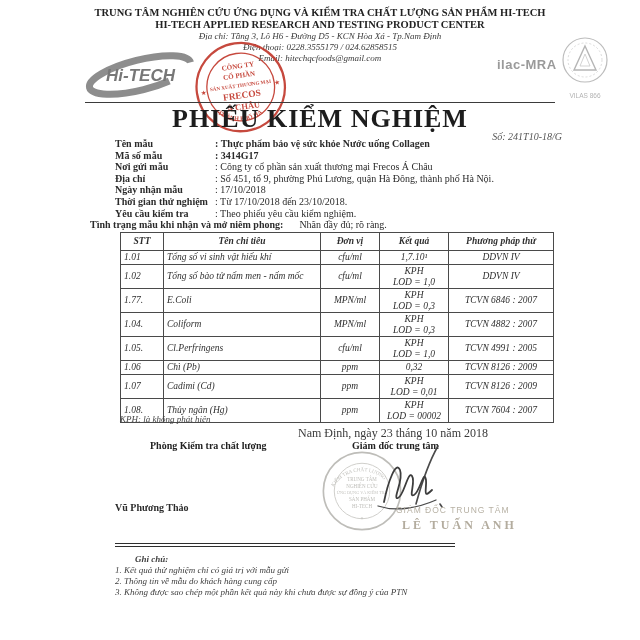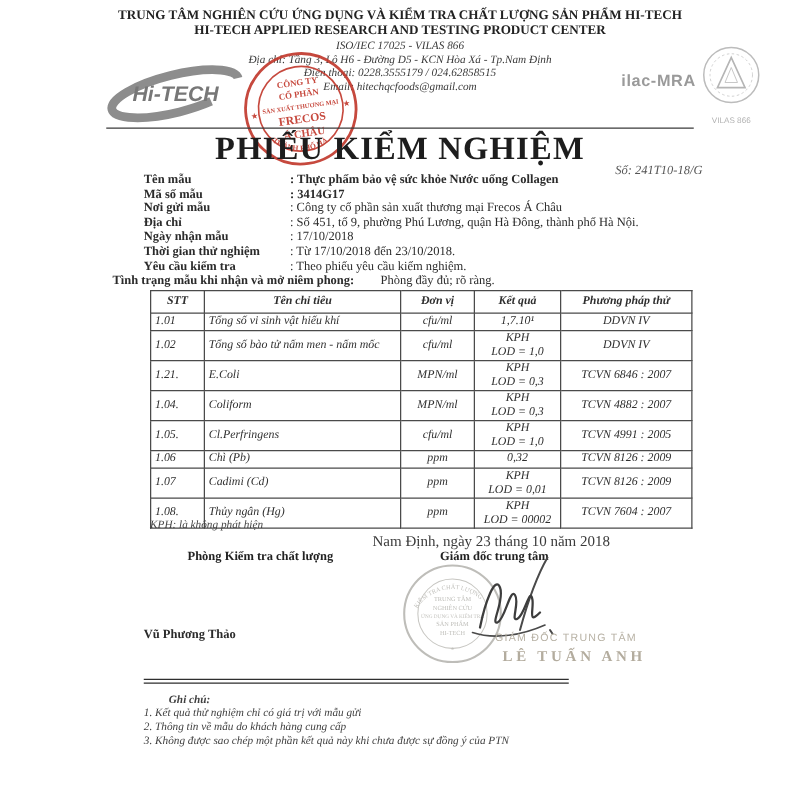--- a/index.html
+++ b/index.html
@@ -17,23 +17,23 @@
   
   .logo-hitech{left:82px;top:48px;}
   .stamp-red{left:194px;top:40px;transform:rotate(-8deg);opacity:.92;}
   .ilac{left:497px;top:57px;font-family:"Liberation Sans",sans-serif;font-size:13px;color:#9a9a9a;font-weight:bold;letter-spacing:.5px;}
   .vilas{left:556px;top:34px;}
   
   .title{top:104px;left:0;right:0;text-align:center;font-size:26px;font-weight:bold;letter-spacing:1px;color:#1d1d1d;}
   .doc-no{top:131px;right:78px;font-style:italic;font-size:10px;color:#555;}
   
   .info{top:138px;left:115px;width:450px;font-size:10px;}
-  .info-row{display:flex;line-height:11.6px;gap:17px;}
+  .info-row{display:flex;line-height:11.6px;}
   .info-label{font-weight:bold;width:100px;flex:0 0 100px;}
-  .info-label.wide{width:auto;flex:0 0 auto;padding-right:4px;}
+  .info-label.wide{width:auto;flex:0 0 auto;padding-right:16px;}
   .info-val{flex:1;}
   .bold-val{font-weight:bold;}
   .outdent{margin-left:-25px;}
   
   table.results{top:232px;left:120px;position:absolute;border-collapse:collapse;font-size:9.5px;color:#2f2f2f;font-style:italic;}
   table.results th,table.results td{border:1px solid #4a4a4a;padding:1px 3px;line-height:11px;}
   table.results th{font-weight:bold;text-align:center;height:15px;}
   td.c{text-align:center;}
   td.name{text-align:left;padding-left:5px;}
   td.stt{text-align:left;padding-left:4px;}
@@ -53,21 +53,20 @@
   .dbl-line{top:543px;left:115px;width:340px;height:2px;border-top:1.6px solid #2e2e2e;border-bottom:1px solid #2e2e2e;}
   .notes{top:554px;left:115px;font-style:italic;font-size:9px;color:#3f3f3f;line-height:11px;}
   .notes .heading{font-weight:bold;margin-left:20px;}
 </style>
 </head>
 <body>
 
 <div class="abs hdr">
   <div class="org-vi">TRUNG TÂM NGHIÊN CỨU ỨNG DỤNG VÀ KIỂM TRA CHẤT LƯỢNG SẢN PHẨM HI-TECH</div>
   <div class="org-en">HI-TECH APPLIED RESEARCH AND TESTING PRODUCT CENTER</div>
-  <div class="hdr-i">ISO/IEC 17025 - VILAS 866</div>
   <div class="hdr-i">Địa chỉ: Tầng 3, Lô H6 - Đường D5 - KCN Hòa Xá - Tp.Nam Định</div>
   <div class="hdr-i">Điện thoại: 0228.3555179 / 024.62858515</div>
   <div class="hdr-i">Email: hitechqcfoods@gmail.com</div>
 </div>
 
 <div class="abs logo-hitech">
   <svg width="122" height="54" viewBox="0 0 122 54">
     <ellipse cx="58" cy="27" rx="52" ry="15" fill="none" stroke="#8d8d8d" stroke-width="7" stroke-dasharray="200 80" stroke-dashoffset="-30" transform="rotate(-14 58 27)"></ellipse>
     <text x="24" y="33" font-family="Liberation Sans, sans-serif" font-size="17" font-weight="bold" font-style="italic" fill="#777777">Hi-TECH</text>
   </svg>
@@ -134,21 +133,21 @@
   <div class="info-row">
     <span class="info-label">Thời gian thử nghiệm</span>
     <span class="info-val">: Từ 17/10/2018 đến 23/10/2018.</span>
   </div>
   <div class="info-row">
     <span class="info-label">Yêu cầu kiểm tra</span>
     <span class="info-val">: Theo phiếu yêu cầu kiểm nghiệm.</span>
   </div>
   <div class="info-row outdent">
     <span class="info-label wide">Tình trạng mẫu khi nhận và mở niêm phong:</span>
-    <span class="info-val">Phòng đầy đủ; rõ ràng.</span>
+    <span class="info-val">Nhãn đầy đủ; rõ ràng.</span>
   </div>
 </div>
 
 <table class="results">
   <tbody>
       <tr>
     <th class="col-stt">STT</th>
     <th class="col-name">Tên chỉ tiêu</th>
     <th class="col-unit">Đơn vị</th>
     <th class="col-res">Kết quả</th>
@@ -168,21 +167,21 @@
     <td class="stt">1.02</td>
     <td class="name">Tổng số bào tử nấm men - nấm mốc</td>
     <td class="c">cfu/ml</td>
     <td class="c">
           <div>KPH</div>
           <div class="res2">LOD = 1,0</div>
         </td>
     <td class="c">DDVN IV</td>
   </tr>
   <tr>
-    <td class="stt">1.21.</td>
+    <td class="stt">1.77.</td>
     <td class="name">E.Coli</td>
     <td class="c">MPN/ml</td>
     <td class="c">
           <div>KPH</div>
           <div class="res2">LOD = 0,3</div>
         </td>
     <td class="c">TCVN 6846 : 2007</td>
   </tr>
   <tr>
     <td class="stt">1.04.</td>

